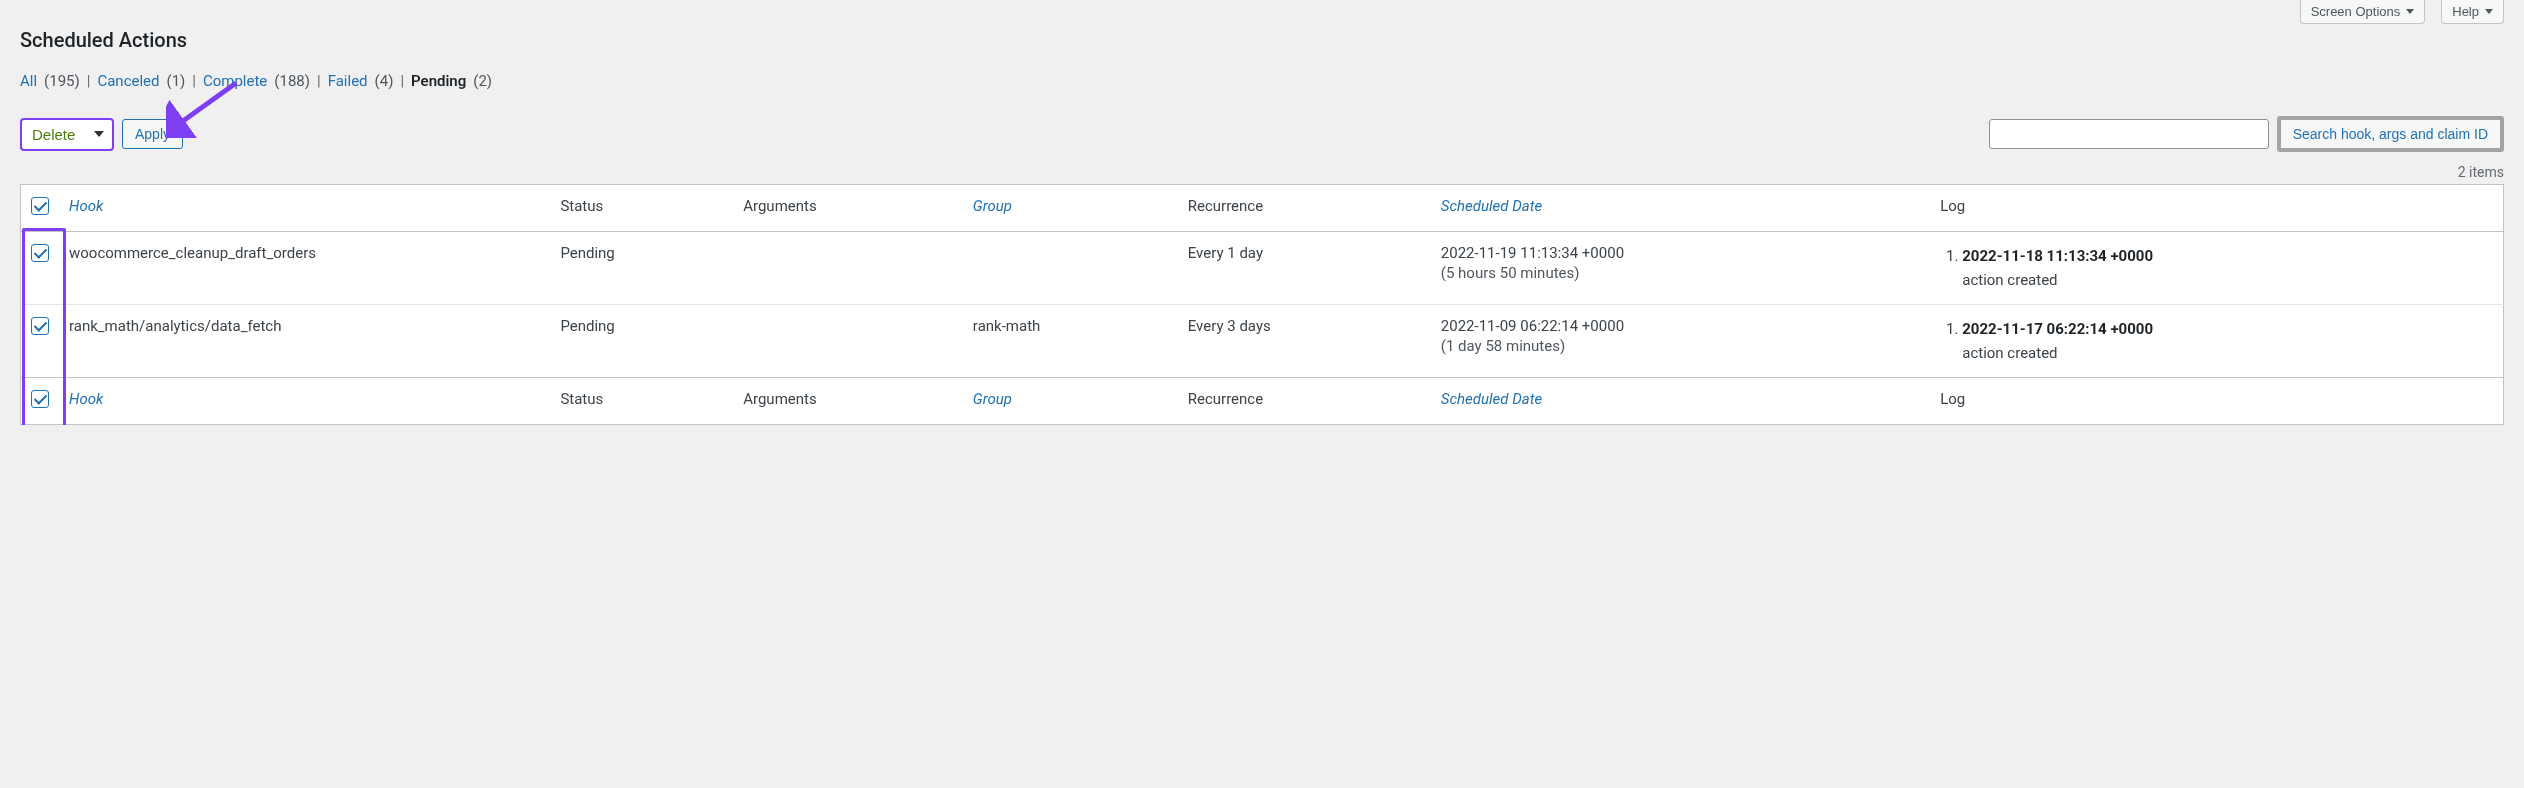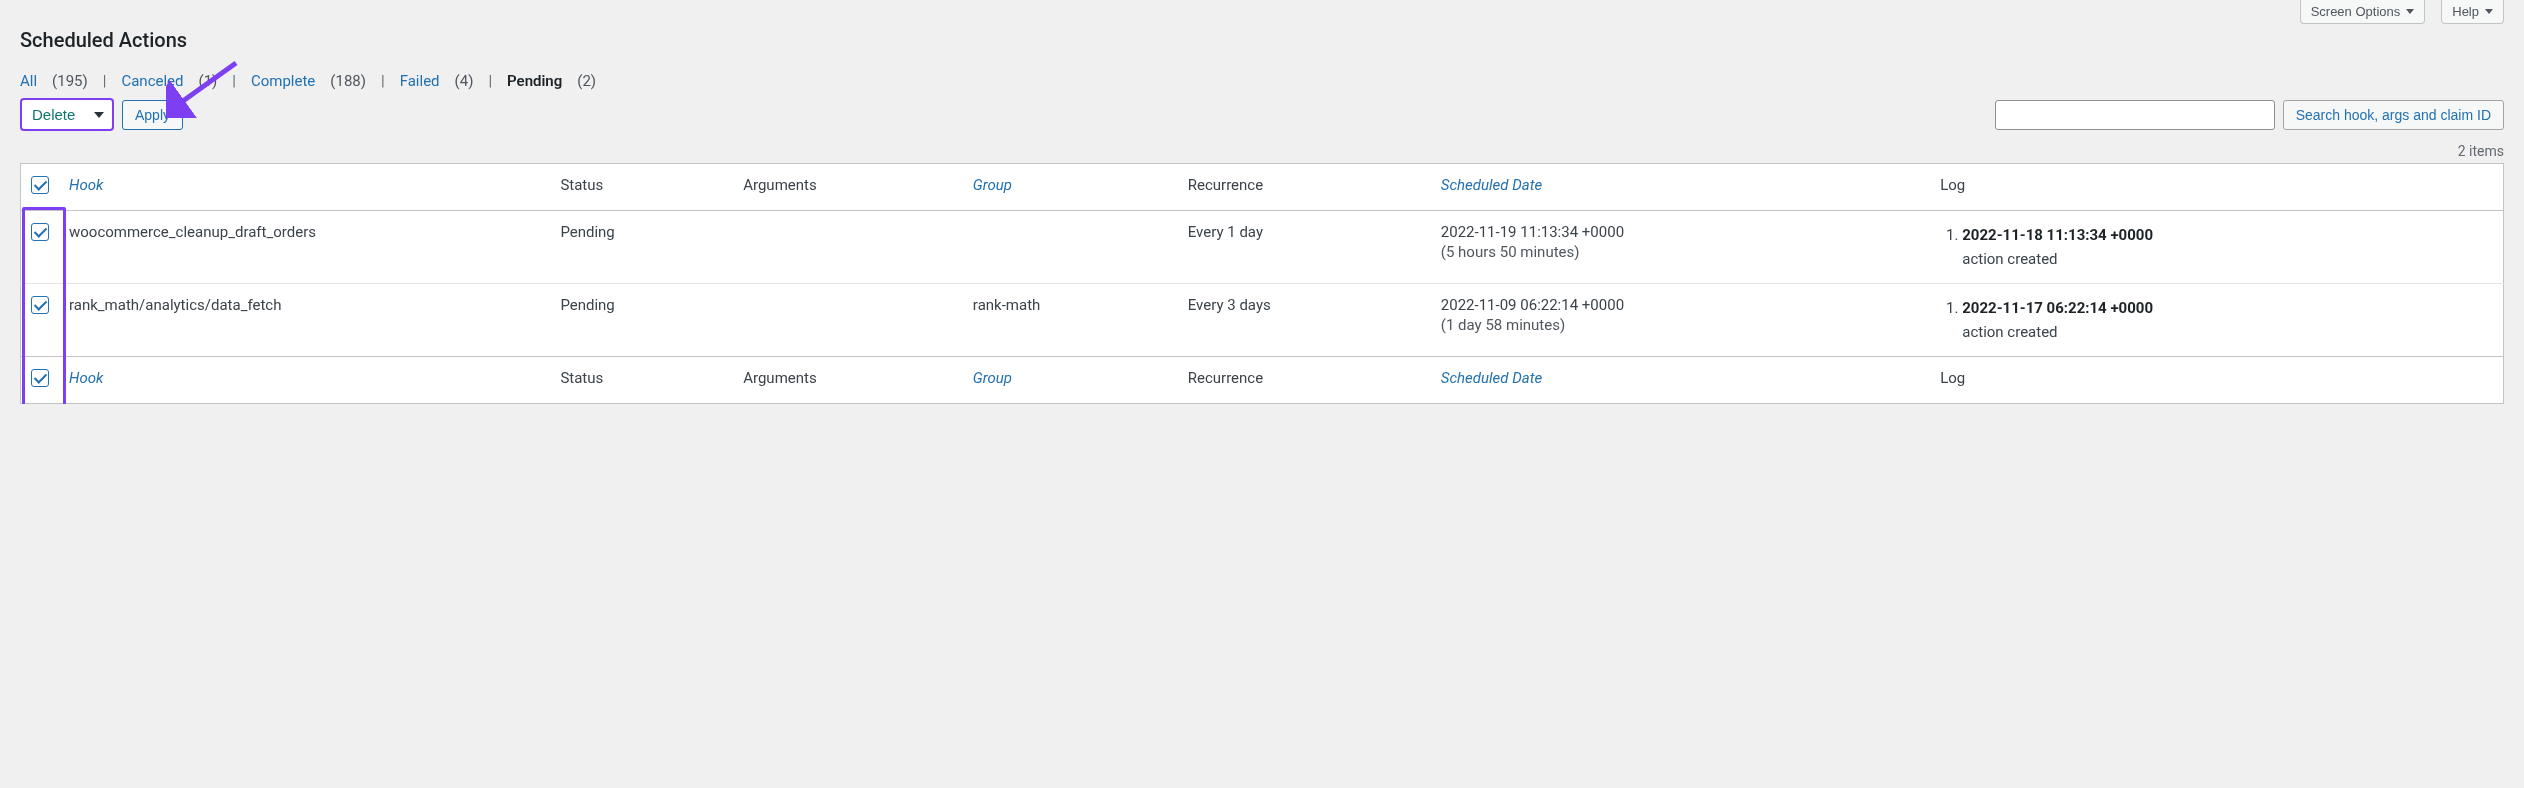--- a/index.html
+++ b/index.html
@@ -33,24 +33,24 @@
       border-top-right-radius: 0;
     }
     .page-title {
       font-size: 20px;
       font-weight: 500;
       color: #1d2327;
       margin-bottom: 20px;
     }
     .subsubsub {
       display: flex;
-      gap: 15px;
+      gap: 7px;
       align-items: center;
       font-size: 15px;
-      margin-bottom: 8px;
+      margin-bottom: 26px;
     }
     .subsubsub a { color: #2271b1; text-decoration: none; }
     .subsubsub .count { color: #50575e; }
     .subsubsub .sep { color: #646970; }
     .subsubsub .current { color: #1d2327; font-weight: 600; }
     .tablenav {
       display: flex;
       justify-content: space-between;
       align-items: center;
       margin-bottom: 12px;
@@ -61,21 +61,21 @@
       align-items: center;
       position: relative;
     }
     .bulk-select {
       border: 2px solid #7e3ff2;
       border-radius: 4px;
       padding: 6px 36px 6px 10px;
       font-size: 15px;
       background: #fff;
       appearance: none;
-      color: #0f766e;
+      color: #4d7c0f;
       cursor: pointer;
       position: relative;
     }
     .select-wrap { position: relative; }
     .select-wrap::after {
       content: "";
       position: absolute;
       right: 10px;
       top: 50%;
       transform: translateY(-50%);
@@ -100,21 +100,21 @@
     }
     .search-input {
       width: 280px;
       padding: 6px;
       border: 1px solid #8c8f94;
       border-radius: 3px;
       font-size: 14px;
       background: #fff;
     }
     .search-btn {
-      border: 1px solid #a3a3a3;
+      border: 4px solid #a3a3a3;
       color: #2271b1;
       background: #f6f7f7;
       padding: 6px 12px;
       border-radius: 3px;
       font-size: 14px;
       cursor: pointer;
     }
     .items-count {
       text-align: right;
       color: #646970;

